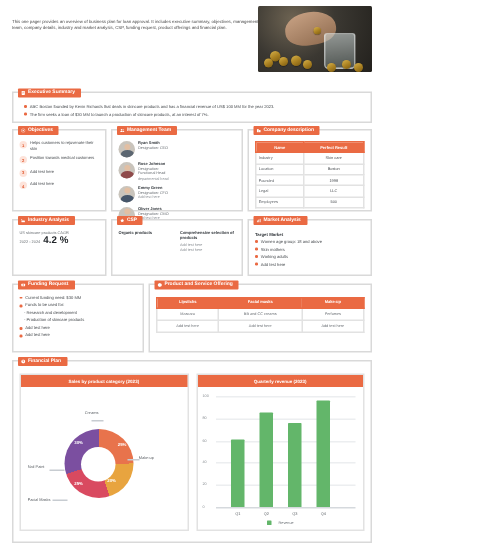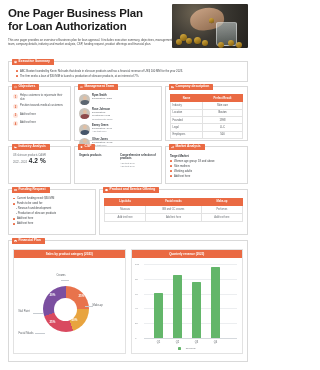--- a/index.html
+++ b/index.html
@@ -218,21 +218,20 @@
   .legend { display: flex; gap: 5px; align-items: center; margin-top: 1px; justify-content: center; }
   .legend i { width: 3px; height: 3px; display: inline-block; border-radius: 0.4px; }
   .legend span { font-size: 2.5px; color: #6b7075; }
   svg { display: block; }
 </style>
 </head>
 <body>
 
 <div class="page">
 
-  <div class="title">One Pager Business Plan for Loan Authorization</div>
   <div class="intro">This one pager provides an overview of business plan for loan approval. It includes executive summary, objectives, management team, company details, industry and market analysis, CSP, funding request, product offerings and financial plan.</div>
 
   <div class="hero">
     <div class="hero-bg"></div>
     <div class="hand"></div>
     <div class="jar"></div>
     <div class="coin" style="left:8px;top:30px;width:7px;height:7px;"></div>
     <div class="coin" style="left:14px;top:34px;width:6px;height:6px;"></div>
     <div class="coin" style="left:4px;top:35px;width:6px;height:6px;"></div>
     <div class="coin" style="left:22px;top:33px;width:7px;height:7px;"></div>

